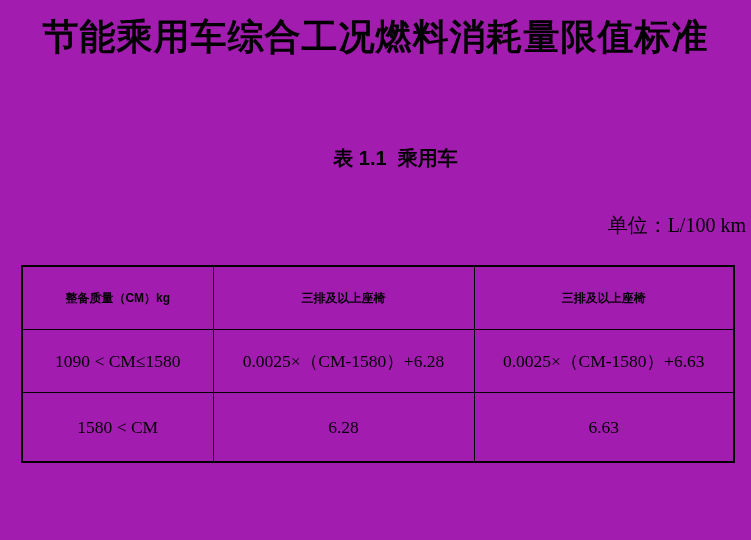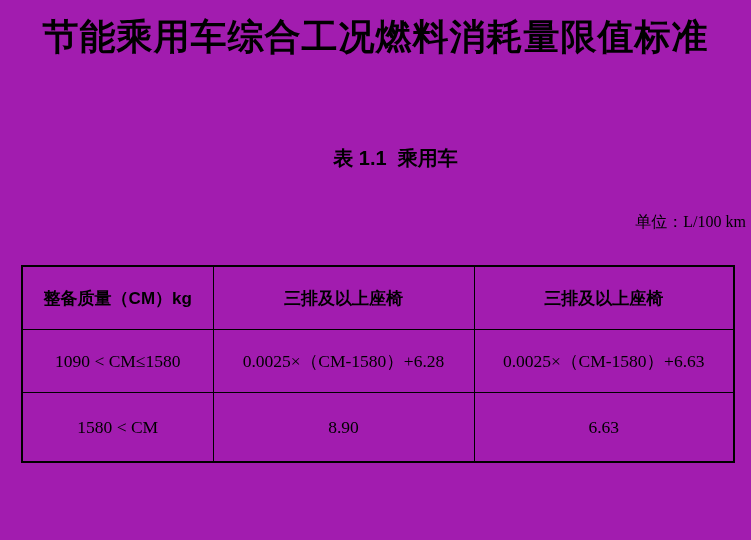--- a/index.html
+++ b/index.html
@@ -39,21 +39,21 @@
     font-size: 20px;
     font-weight: bold;
     white-space: pre;
     padding-left: 20px;
   }
   .unit-note {
     position: absolute;
     top: 212px;
     right: 5px;
     font-family: "Liberation Serif", serif;
-    font-size: 16px;
+    font-size: 20px;
     white-space: pre;
   }
   table.limits {
     position: absolute;
     left: 21px;
     top: 265px;
     width: 712px;
     border-collapse: collapse;
     table-layout: fixed;
     border: 2.5px solid #000000;
@@ -63,21 +63,21 @@
     border: 1px solid #000000;
     text-align: center;
     vertical-align: middle;
     padding: 0;
     overflow: hidden;
     white-space: nowrap;
   }
   table.limits th {
     height: 62px;
     font-family: "Liberation Sans", sans-serif;
-    font-size: 17px;
+    font-size: 12px;
     font-weight: bold;
   }
   table.limits td {
     height: 62px;
     font-family: "Liberation Serif", serif;
     font-size: 17.5px;
     font-weight: normal;
   }
   table.limits tr.last td {
     height: 68px;
@@ -109,19 +109,19 @@
       </tr>
     </thead>
     <tbody>
       <tr>
         <td>1090 &lt; CM≤1580</td>
         <td>0.0025×（CM-1580）+6.28</td>
         <td>0.0025×（CM-1580）+6.63</td>
       </tr>
       <tr class="last">
         <td>1580 &lt; CM</td>
-        <td>8.90</td>
+        <td>6.28</td>
         <td>6.63</td>
       </tr>
     </tbody>
   </table>
 
 </div>
 
 </body></html>

